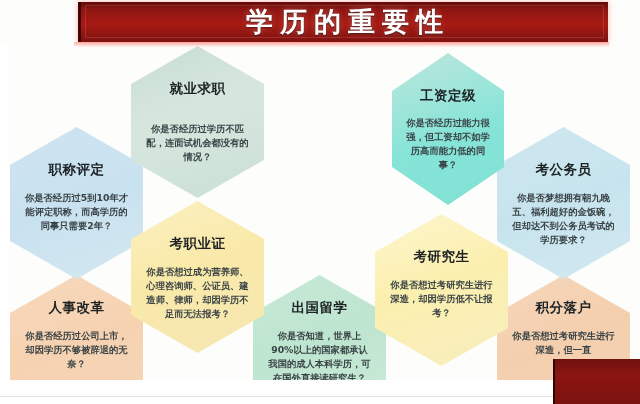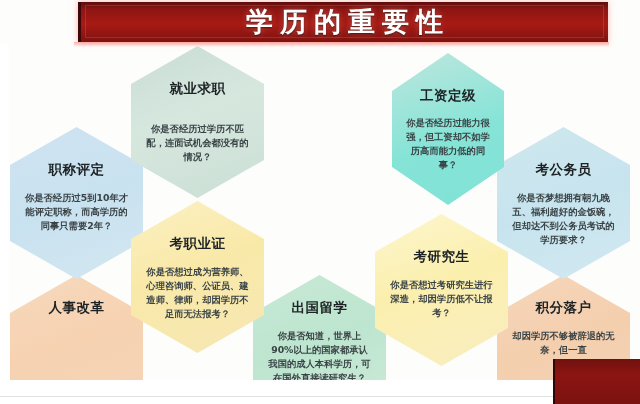--- a/index.html
+++ b/index.html
@@ -139,30 +139,31 @@
     <div class="h-body">你是否想过成为营养师、心理咨询师、公证员、建造师、律师，却因学历不足而无法报考？</div>
   </div>
 
   <div class="hex hex-yjs">
     <div class="h-title">考研究生</div>
     <div class="h-body">你是否想过考研究生进行深造，却因学历低不让报考？</div>
   </div>
 
   <div class="hex hex-rs">
     <div class="h-title">人事改革</div>
+    <div class="h-body">你是否经历过公司上市，却因学历不够被辞退的无奈？</div>
   </div>
 
   <div class="hex hex-cg">
     <div class="h-title">出国留学</div>
     <div class="h-body">你是否知道，世界上90%以上的国家都承认我国的成人本科学历，可在国外直接读研究生？</div>
   </div>
 
   <div class="hex hex-jf">
     <div class="h-title">积分落户</div>
-    <div class="h-body">却因学历不够被辞退的无奈，但一直</div>
+    <div class="h-body">你是否想过考研究生进行深造，但一直</div>
   </div>
 
 
   <div class="bottom-mask"></div>
   <div class="bottom-rule"></div>
   <div class="left-mask"></div>
   <div class="red-patch"></div>
 
 </div>
 

